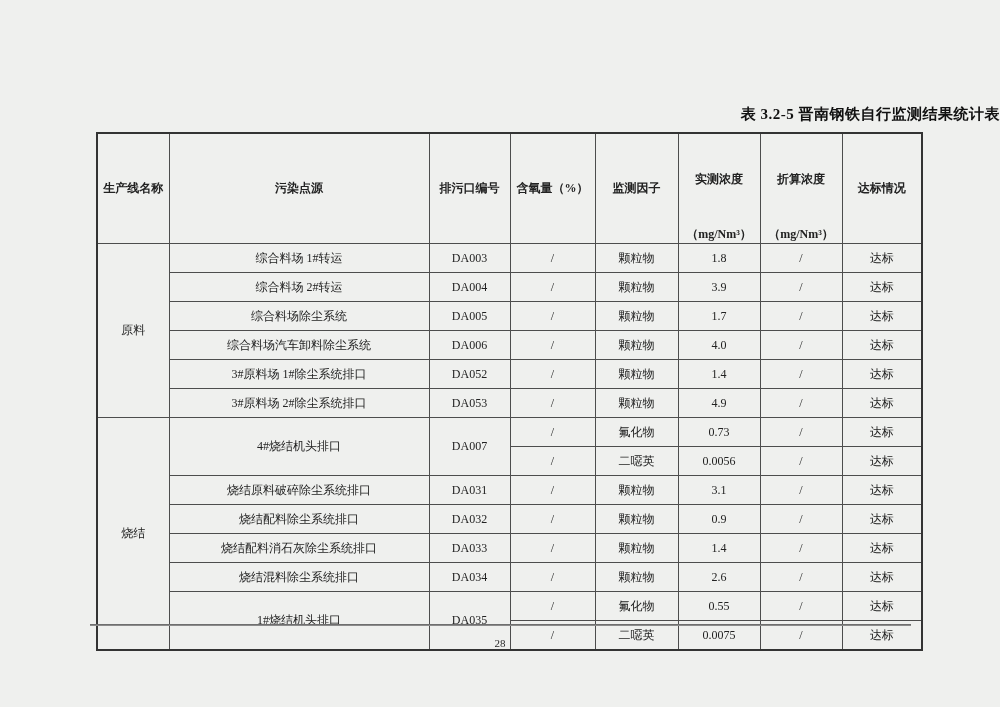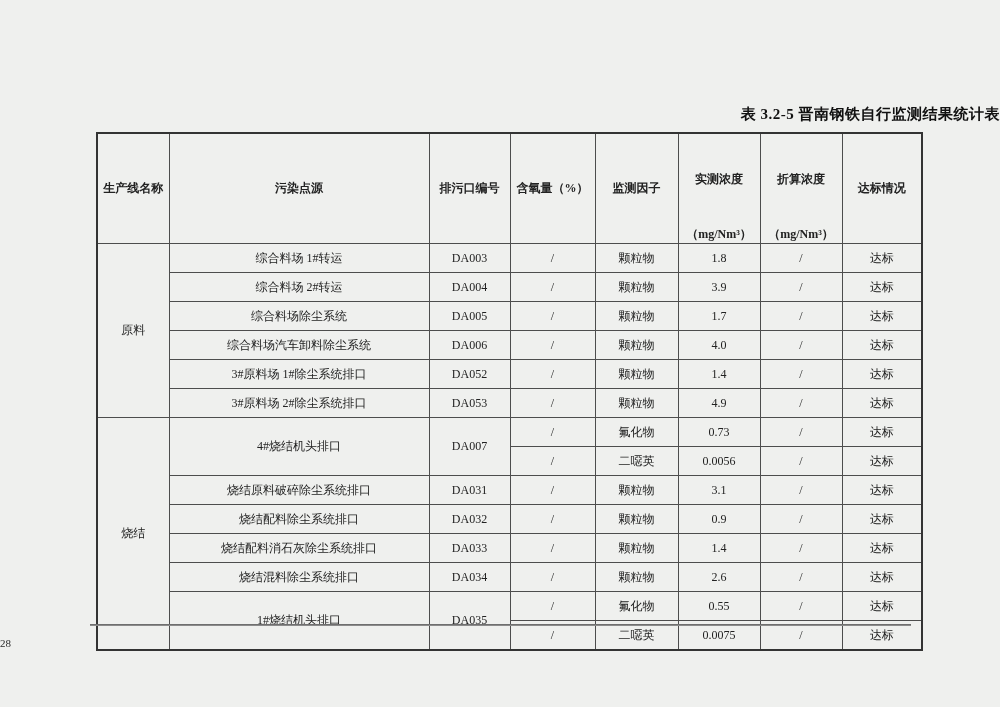--- a/index.html
+++ b/index.html
@@ -65,21 +65,21 @@
     height: 2px;
     background: #8b8b8b;
     border-top: 1px solid #6f6f6f;
     box-sizing: border-box;
   }
   .page-number {
     position: absolute;
     top: 637px;
     left: 0;
     width: 1000px;
-    text-align: left;
+    text-align: center;
     font-size: 11px;
     color: #2a2a2a;
   }
 </style>
 </head>
 <body>
 
 <div class="doc-title">表 3.2-5 晋南钢铁自行监测结果统计表</div>
 
 <table class="report-table">

